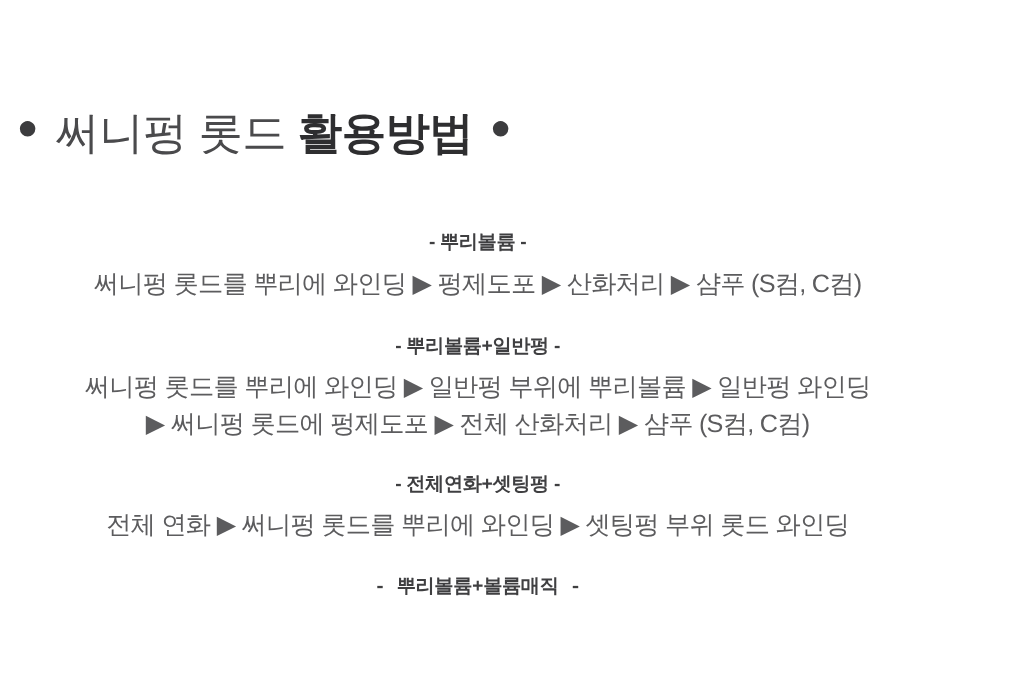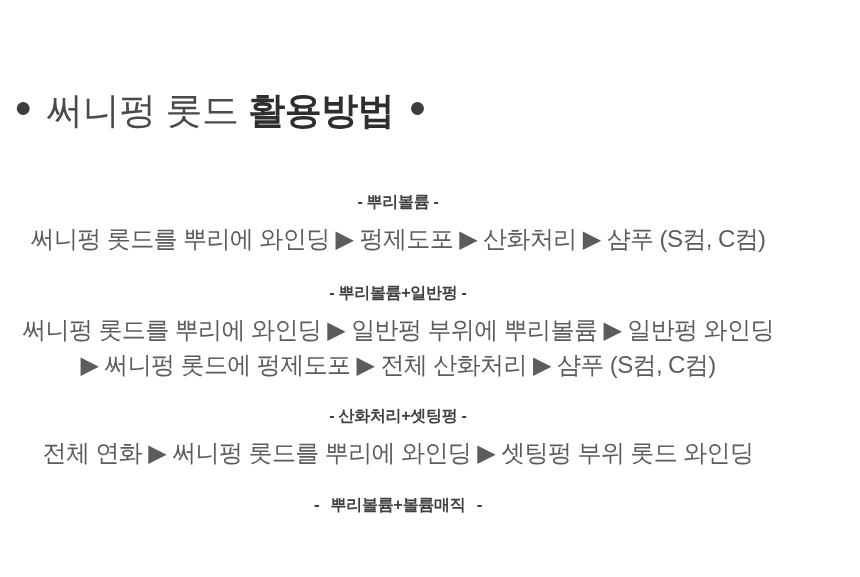--- a/index.html
+++ b/index.html
@@ -63,21 +63,21 @@
     margin-bottom: 22px;
   }
   .section-head {
     font-size: 16px;
     font-weight: bold;
     color: #3f3f41;
     letter-spacing: -0.3px;
     margin-bottom: 9px;
   }
   .section-line {
-    font-size: 24px;
+    font-size: 21px;
     font-weight: 400;
     color: #5c5c5e;
     letter-spacing: -0.6px;
     line-height: 1.45;
     white-space: nowrap;
   }
   .s1 { margin-bottom: 26px; }
   .s2 { margin-bottom: 24px; }
   .s3 { margin-bottom: 24px; }
   .s4 { margin-bottom: 0; font-family: Liberation Mono, monospace; }
@@ -98,21 +98,21 @@
       <div class="section-line">써니펑 롯드를 뿌리에 와인딩 ▶ 펑제도포 ▶ 산화처리 ▶ 샴푸 (S컴, C컴)</div>
     </div>
 
     <div class="section s2">
       <div class="section-head">- 뿌리볼륨+일반펑 -</div>
       <div class="section-line">써니펑 롯드를 뿌리에 와인딩 ▶ 일반펑 부위에 뿌리볼륨 ▶ 일반펑 와인딩</div>
       <div class="section-line">▶ 써니펑 롯드에 펑제도포 ▶ 전체 산화처리 ▶ 샴푸 (S컴, C컴)</div>
     </div>
 
     <div class="section s3">
-      <div class="section-head">- 산화처리+셋팅펑 -</div>
+      <div class="section-head">- 전체연화+셋팅펑 -</div>
       <div class="section-line">전체 연화 ▶ 써니펑 롯드를 뿌리에 와인딩 ▶ 셋팅펑 부위 롯드 와인딩</div>
     </div>
 
     <div class="section s4">
       <div class="section-head">- 뿌리볼륨+볼륨매직 -</div>
     </div>
 
   </div>
 </div>
 

